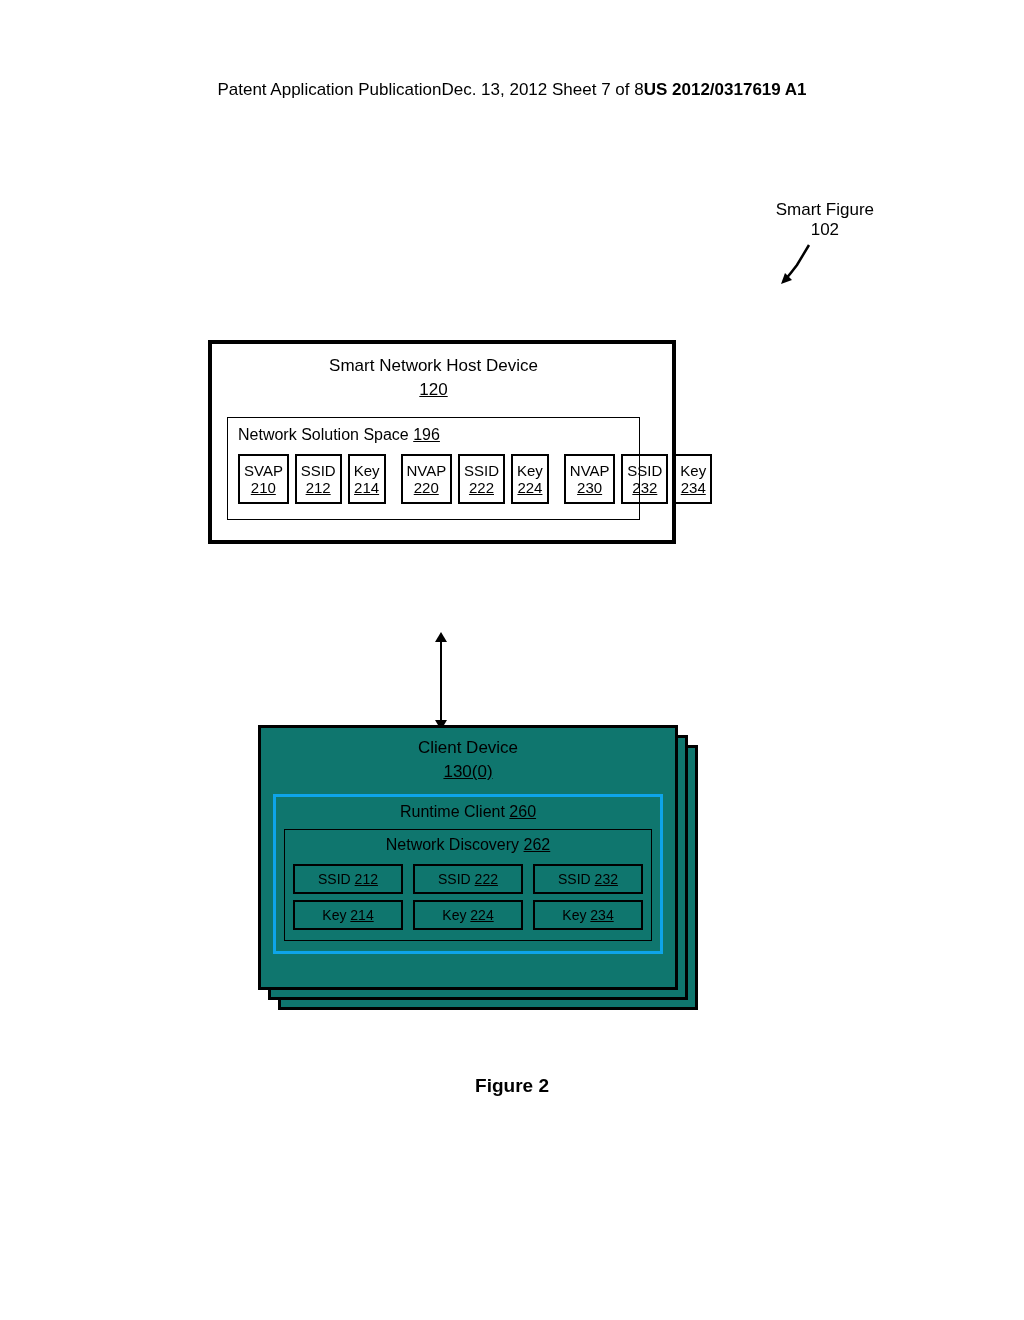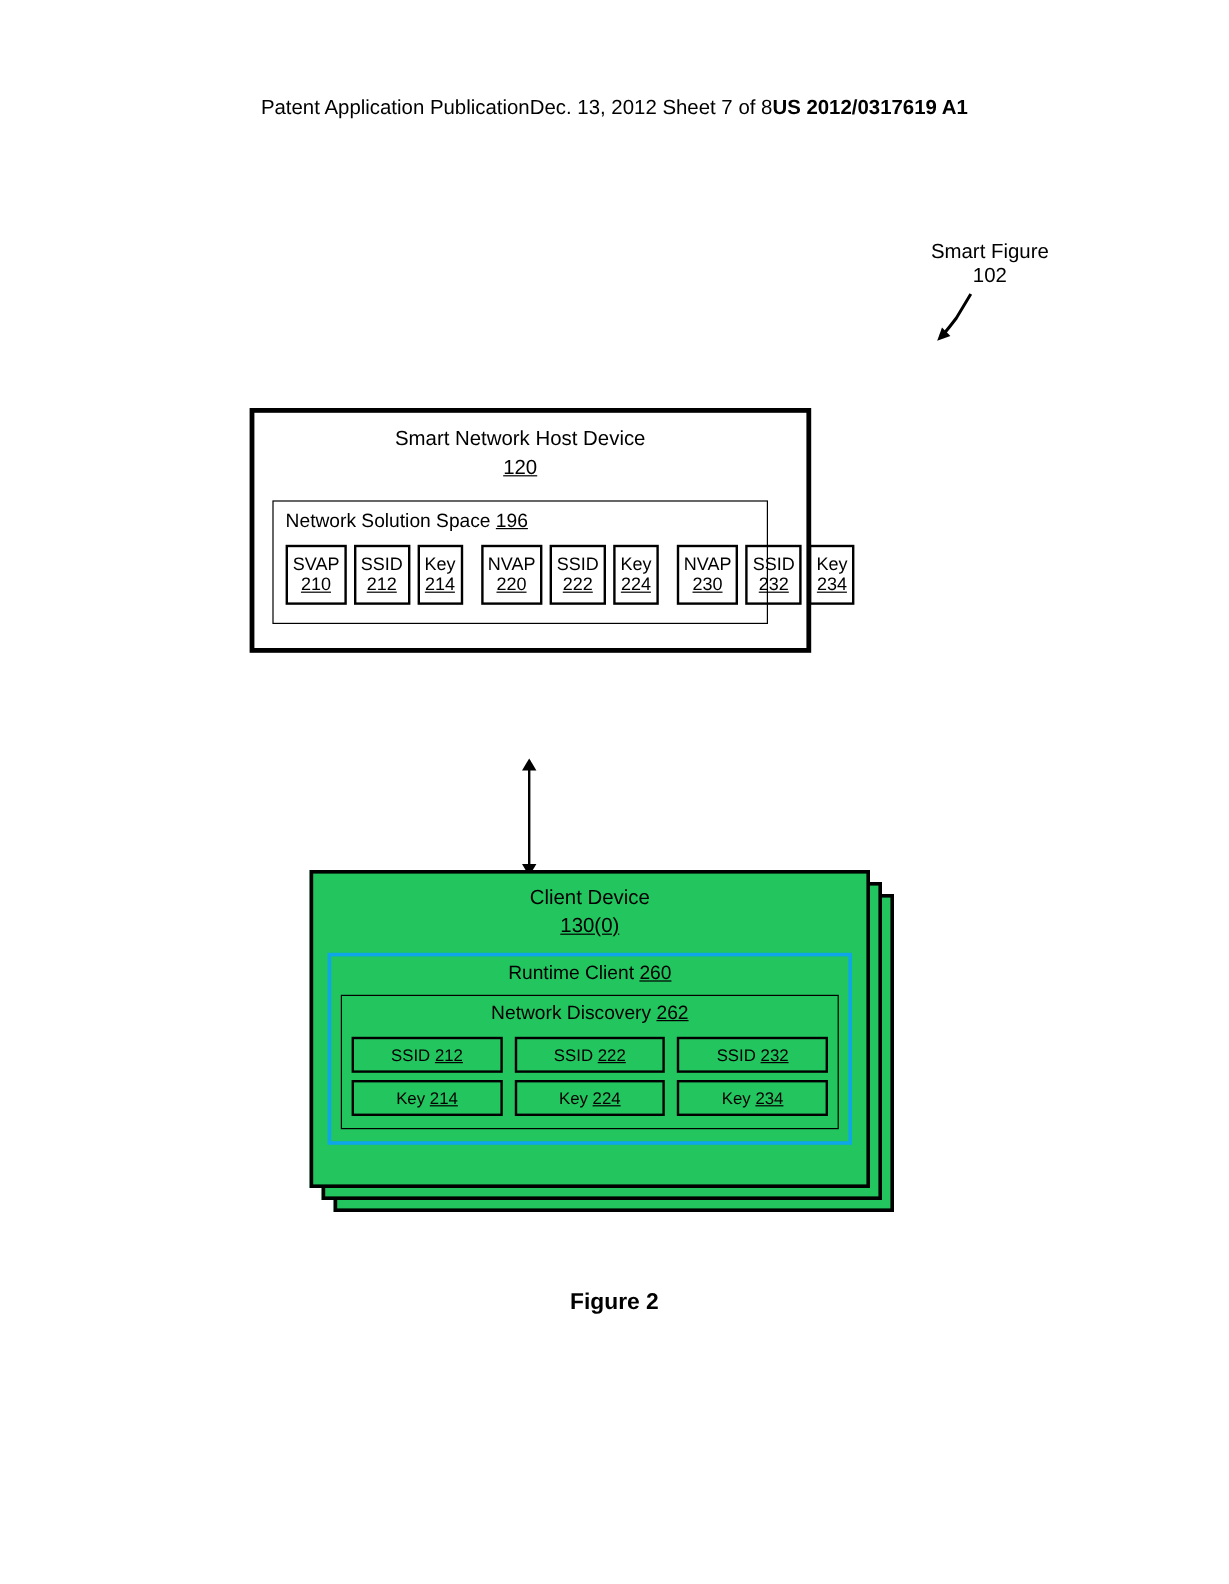--- a/index.html
+++ b/index.html
@@ -113,22 +113,22 @@
     }
     
     .client-stack {
       position: absolute;
       top: 725px;
       left: 258px;
     }
     .client-layer {
       position: absolute;
       border: 3px solid black;
-      background: #22c55e;
-      width: 467px;
+      background: #0f766e;
+      width: 420px;
       height: 265px;
     }
     .client-layer.l3 { top: 20px; left: 20px; }
     .client-layer.l2 { top: 10px; left: 10px; }
     .client-layer.l1 { top: 0; left: 0; padding: 8px 12px 15px 12px; }
     
     .client-title { text-align: center; font-size: 17px; line-height: 1.4; margin-bottom: 10px; }
     .client-title .num { text-decoration: underline; }
     
     .runtime-box {

